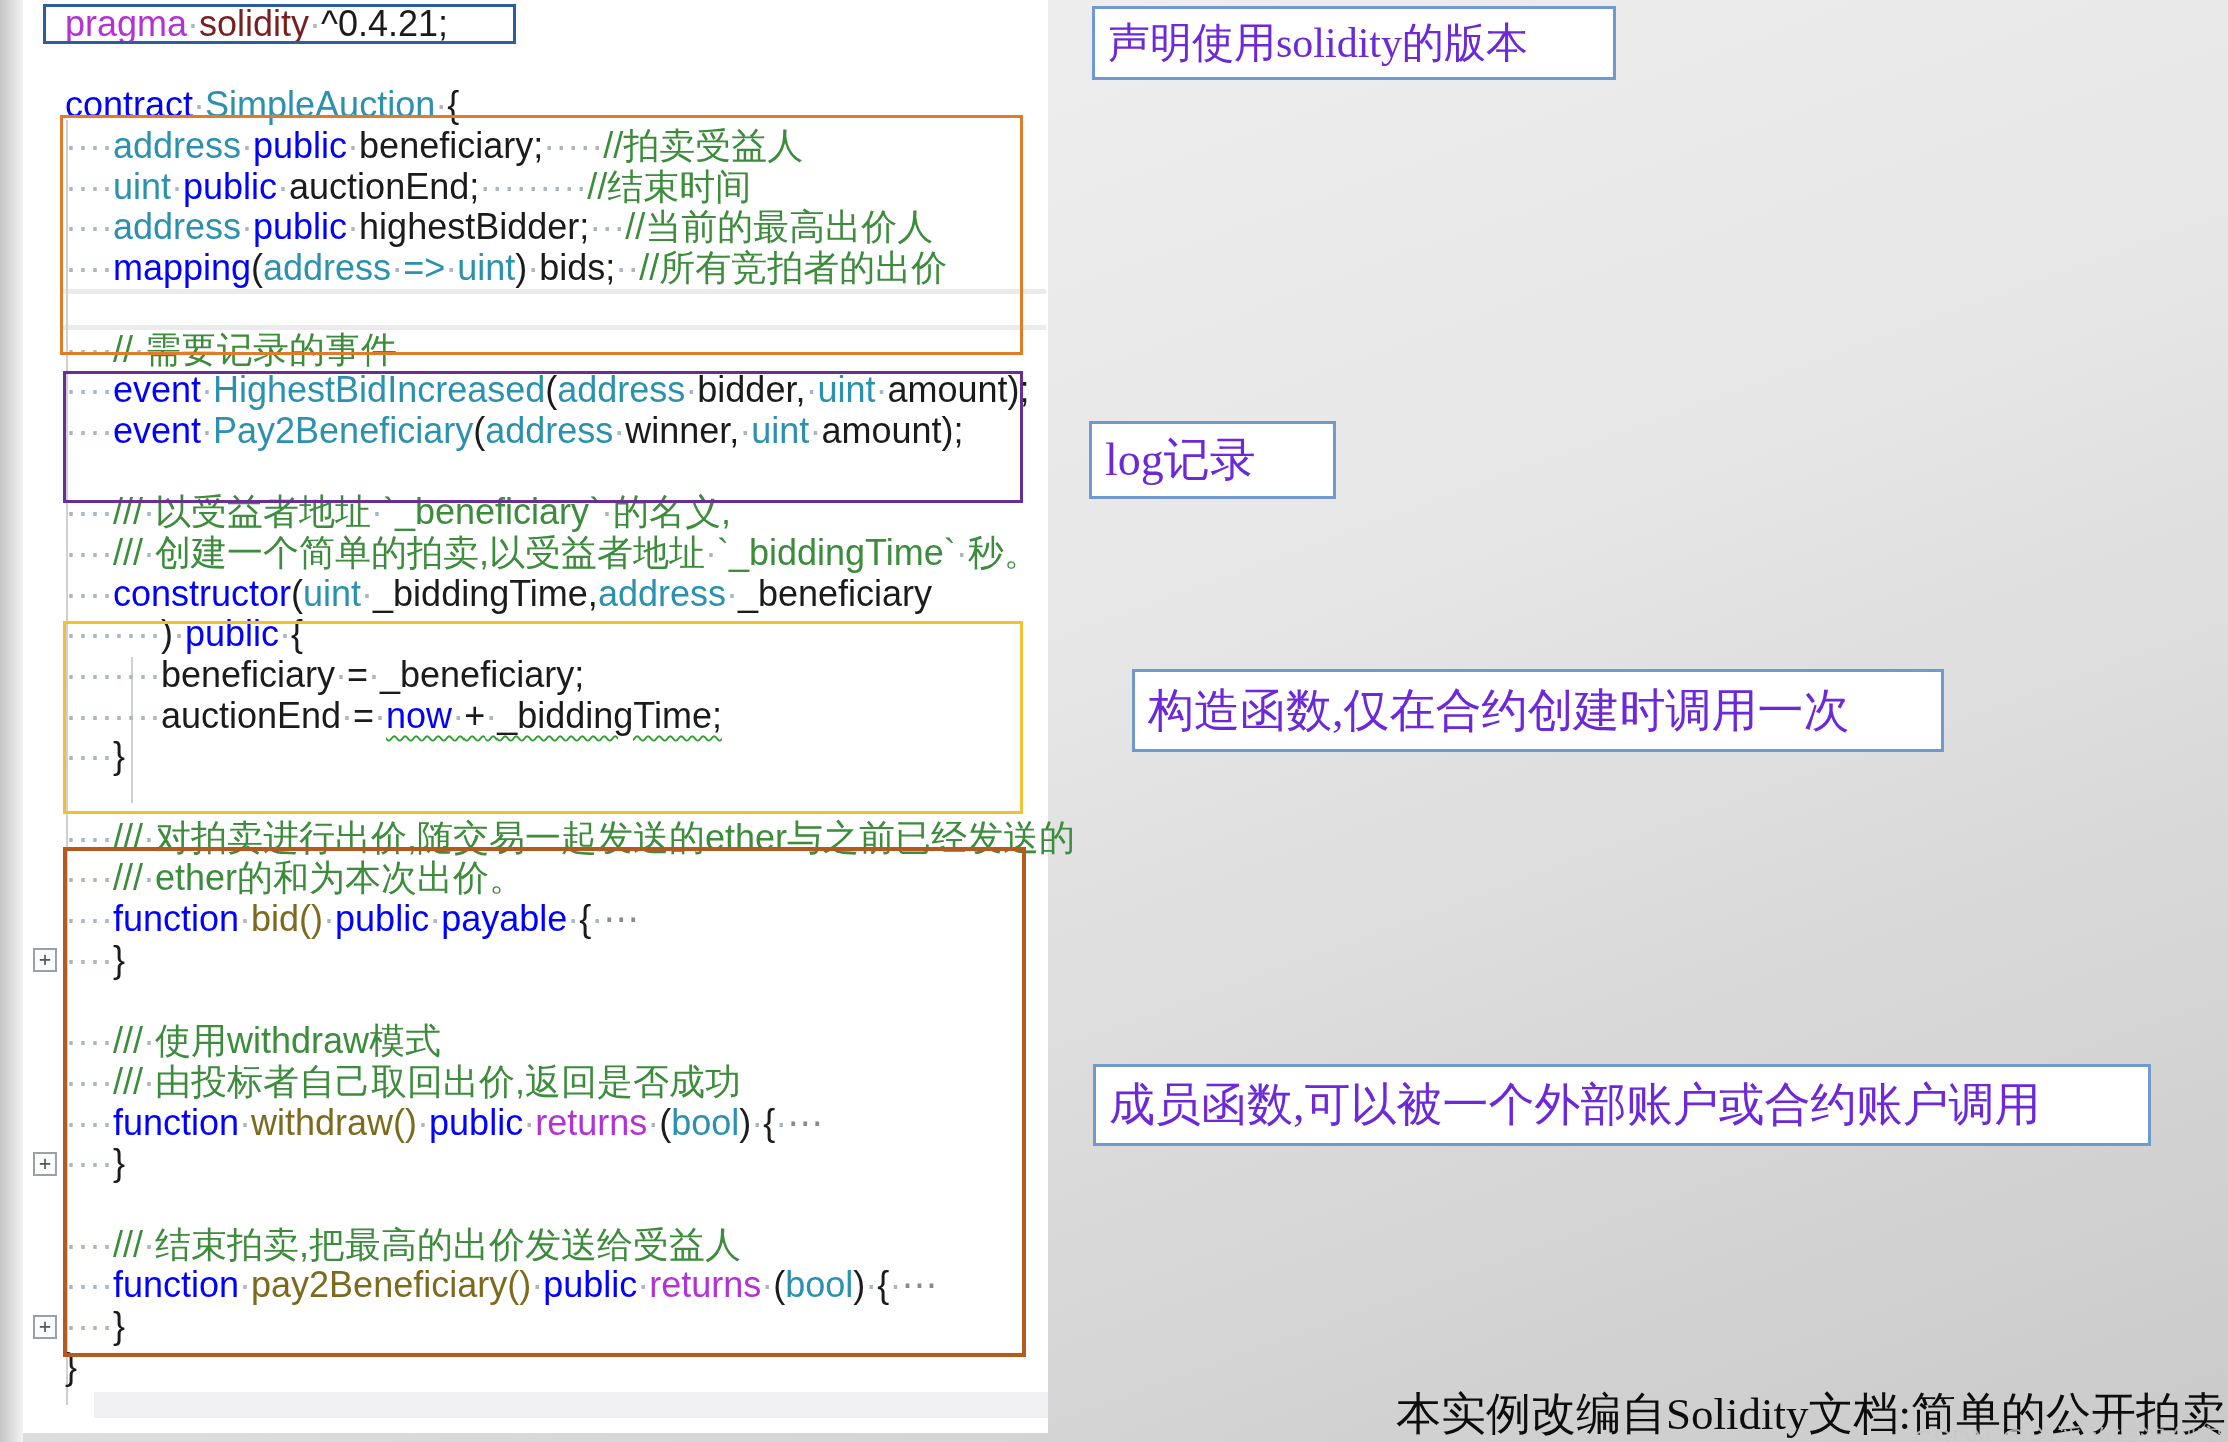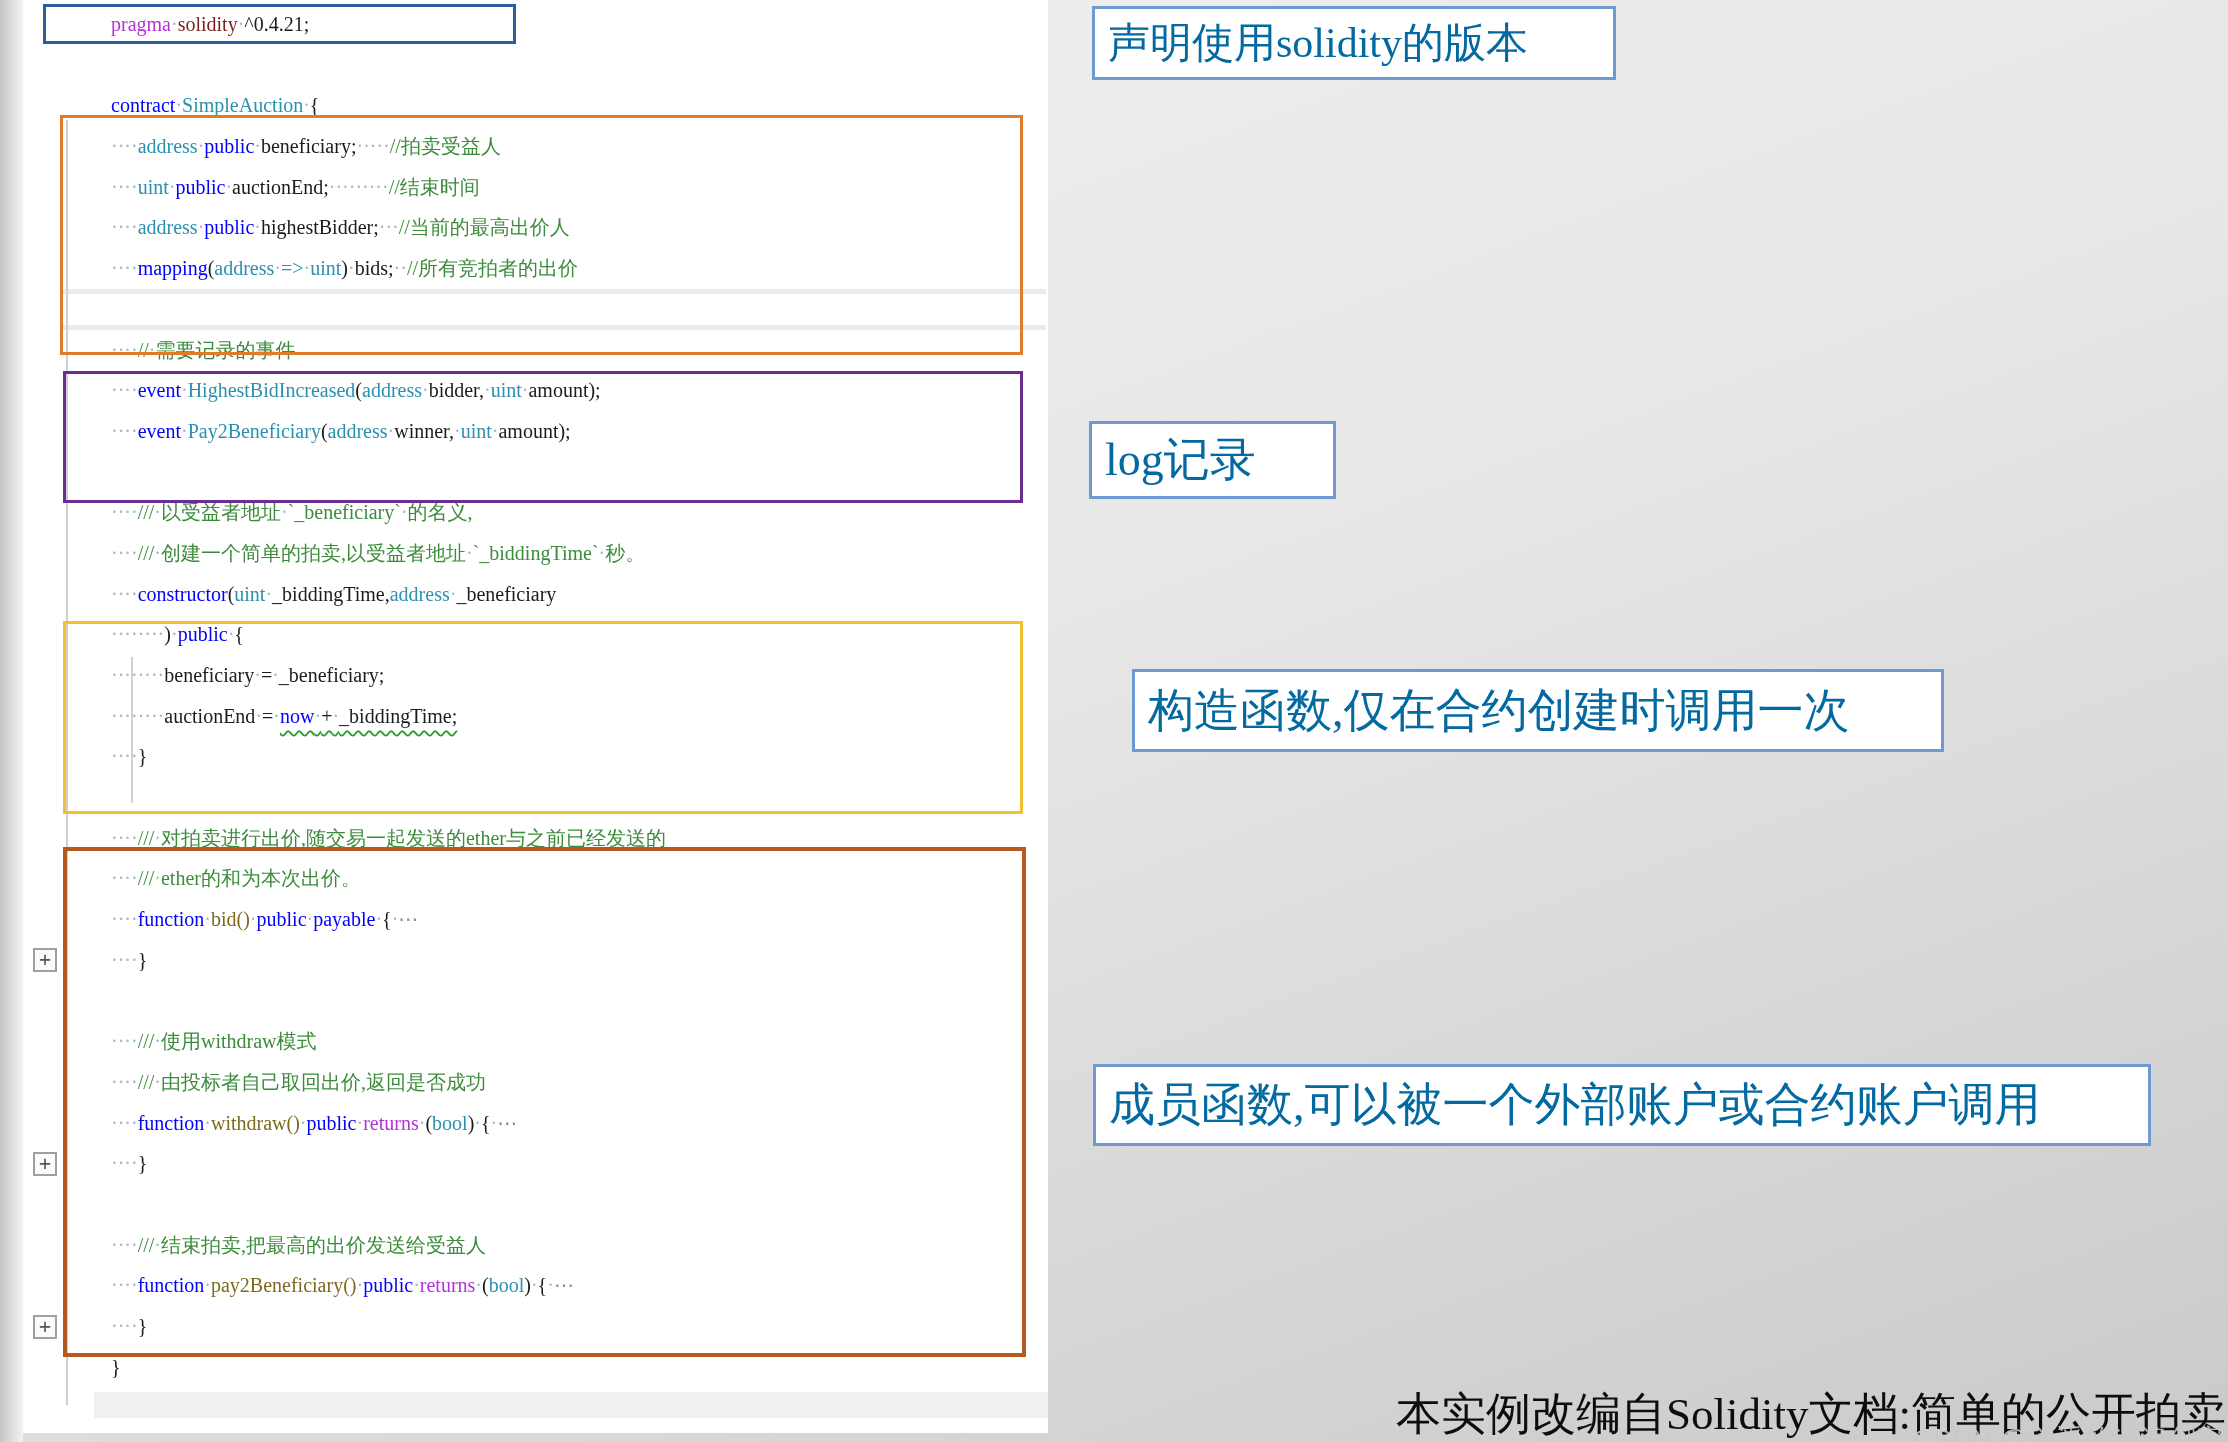--- a/index.html
+++ b/index.html
@@ -11,21 +11,21 @@
   .editor{position:absolute;left:23px;top:0;width:1025px;height:1433px;background:#ffffff;}
   
   .band{position:absolute;left:37px;width:986px;height:5px;background:#ebebeb;z-index:1;}
   .band-a{top:289px;} .band-b{top:325px;}
   .cur-line{position:absolute;left:71px;top:1392px;width:954px;height:26px;background:#f0f0f2;z-index:1;}
   .guide{position:absolute;width:2px;background:#d0d0d0;z-index:1;}
   .guide-outer{left:43px;top:120px;height:1285px;}
   .guide-inner{left:108px;top:657px;height:146px;}
   
   .code{position:absolute;left:42px;top:4px;z-index:2;
-    font-family:Liberation Serif, serif;font-size:20px;line-height:40.7px;margin-left:46px;}
+    font-family:Liberation Sans, sans-serif;font-size:36px;line-height:40.7px;}
   .cl{height:40.7px;white-space:pre;}
   .tk-m{color:#b232d6;}
   .tk-k{color:#0101fe;}
   .tk-t{color:#2b91af;}
   .tk-c{color:#3c8c3c;}
   .tk-f{color:#7d6a1f;}
   .tk-p{color:#1b1b1b;}
   .tk-d{color:#7a1f1f;}
   .tk-w{color:#aab6c6;}
   .tk-g{color:#8a8a8a;}
@@ -39,21 +39,21 @@
   .box-events{left:40px;top:371px;width:960px;height:132px;border:3px solid #6a2d91;}
   .box-ctor{left:40px;top:621px;width:960px;height:193px;border:3px solid #f2c12f;}
   .box-member{left:40px;top:847px;width:963px;height:510px;border:4px solid #b55a1f;}
   
   .fold{position:absolute;left:10px;width:24px;height:24px;box-sizing:border-box;z-index:4;
     border:2px solid #9aa0a6;background:#fbfbfb;color:#555;font-size:20px;line-height:19px;
     text-align:center;font-family:"DejaVu Sans Mono",monospace;cursor:pointer;}
   .fold-bid{top:948px;} .fold-withdraw{top:1152px;} .fold-pay{top:1315px;}
   
   .note{position:absolute;box-sizing:border-box;background:#ffffff;border:3px solid #6f9ad0;
-    display:flex;align-items:center;padding:0 13px;white-space:nowrap;color:#0369a1;
+    display:flex;align-items:center;padding:0 13px;white-space:nowrap;color:#6d28d9;
     font-family:"Liberation Serif","DejaVu Serif",serif;}
   .note-version{left:1092px;top:6px;width:524px;height:74px;font-size:42px;}
   .note-state{left:1092px;top:163px;width:266px;height:76px;font-size:46px;}
   .note-log{left:1089px;top:421px;width:247px;height:78px;font-size:46px;}
   .note-ctor{left:1132px;top:669px;width:812px;height:83px;font-size:46px;}
   .note-member{left:1093px;top:1064px;width:1058px;height:82px;font-size:46px;}
   .caption{position:absolute;right:2px;top:1384px;white-space:nowrap;color:#0d0d0d;
     font-family:"Liberation Serif","DejaVu Serif",serif;font-size:45px;z-index:5;}
   .watermark{position:absolute;right:4px;top:1401px;white-space:nowrap;color:#c9c9c9;
     opacity:0.85;font-size:28px;z-index:6;font-family:"Liberation Sans",sans-serif;margin-top:20px;}

